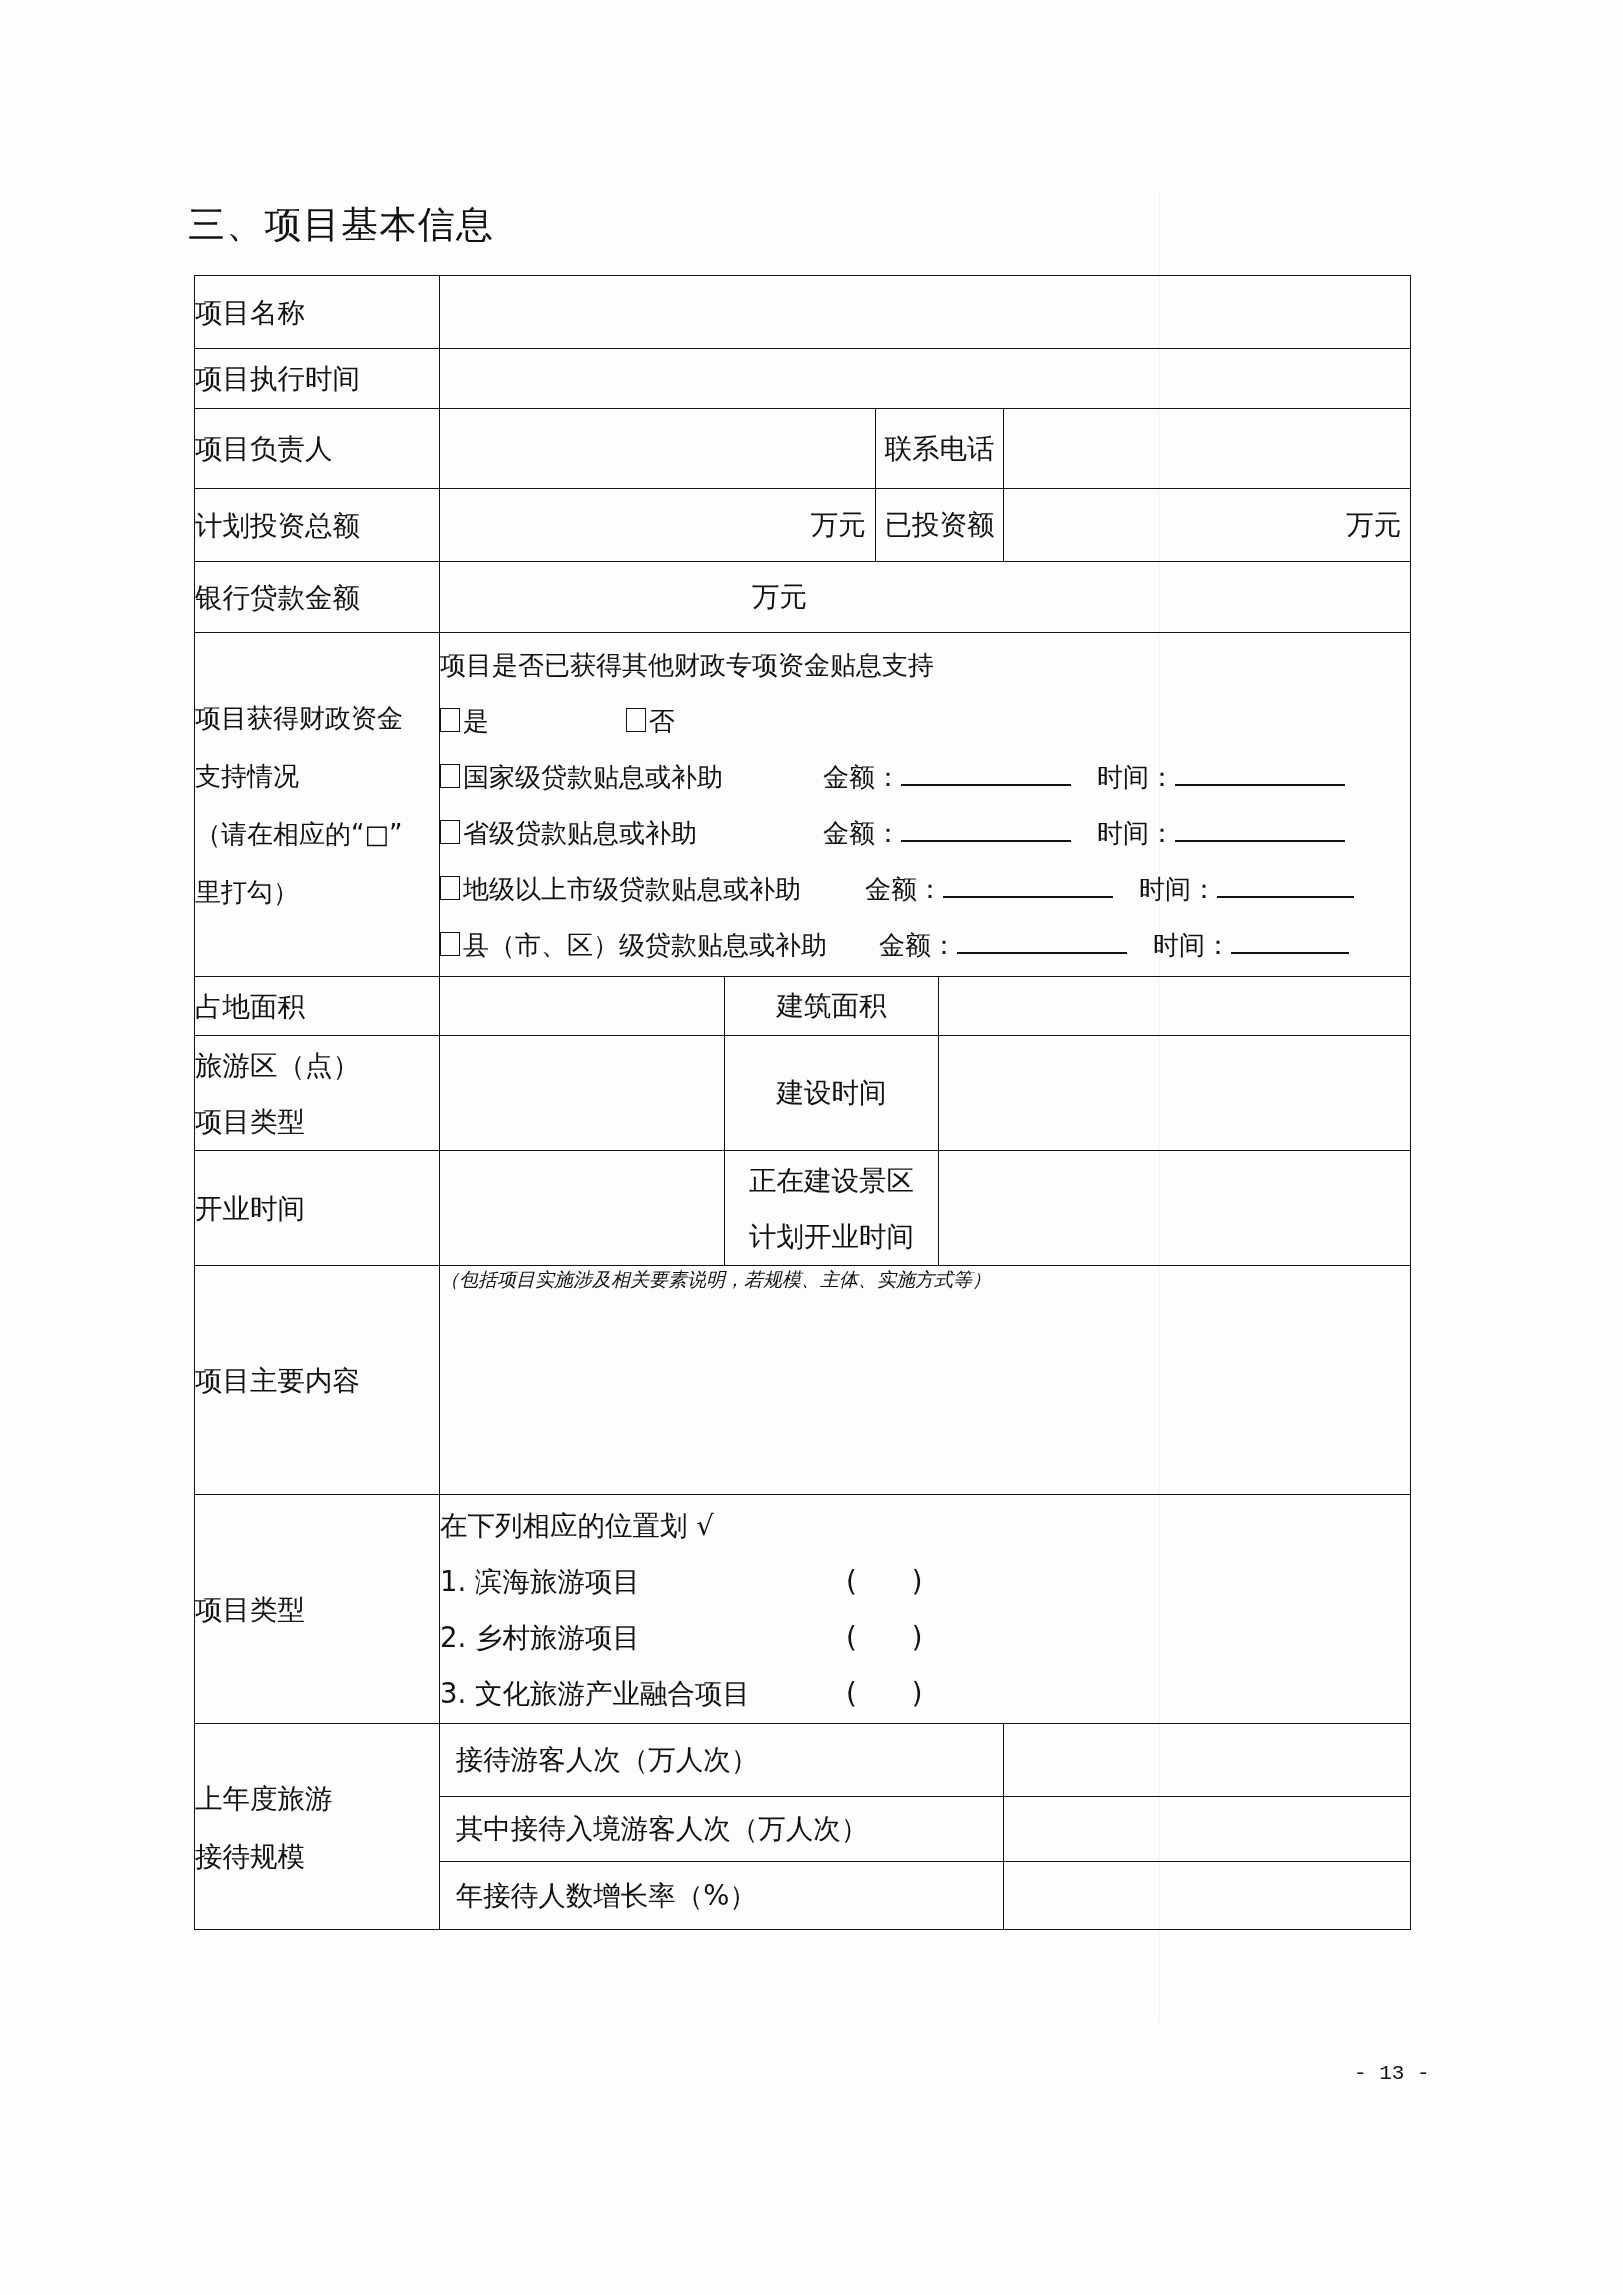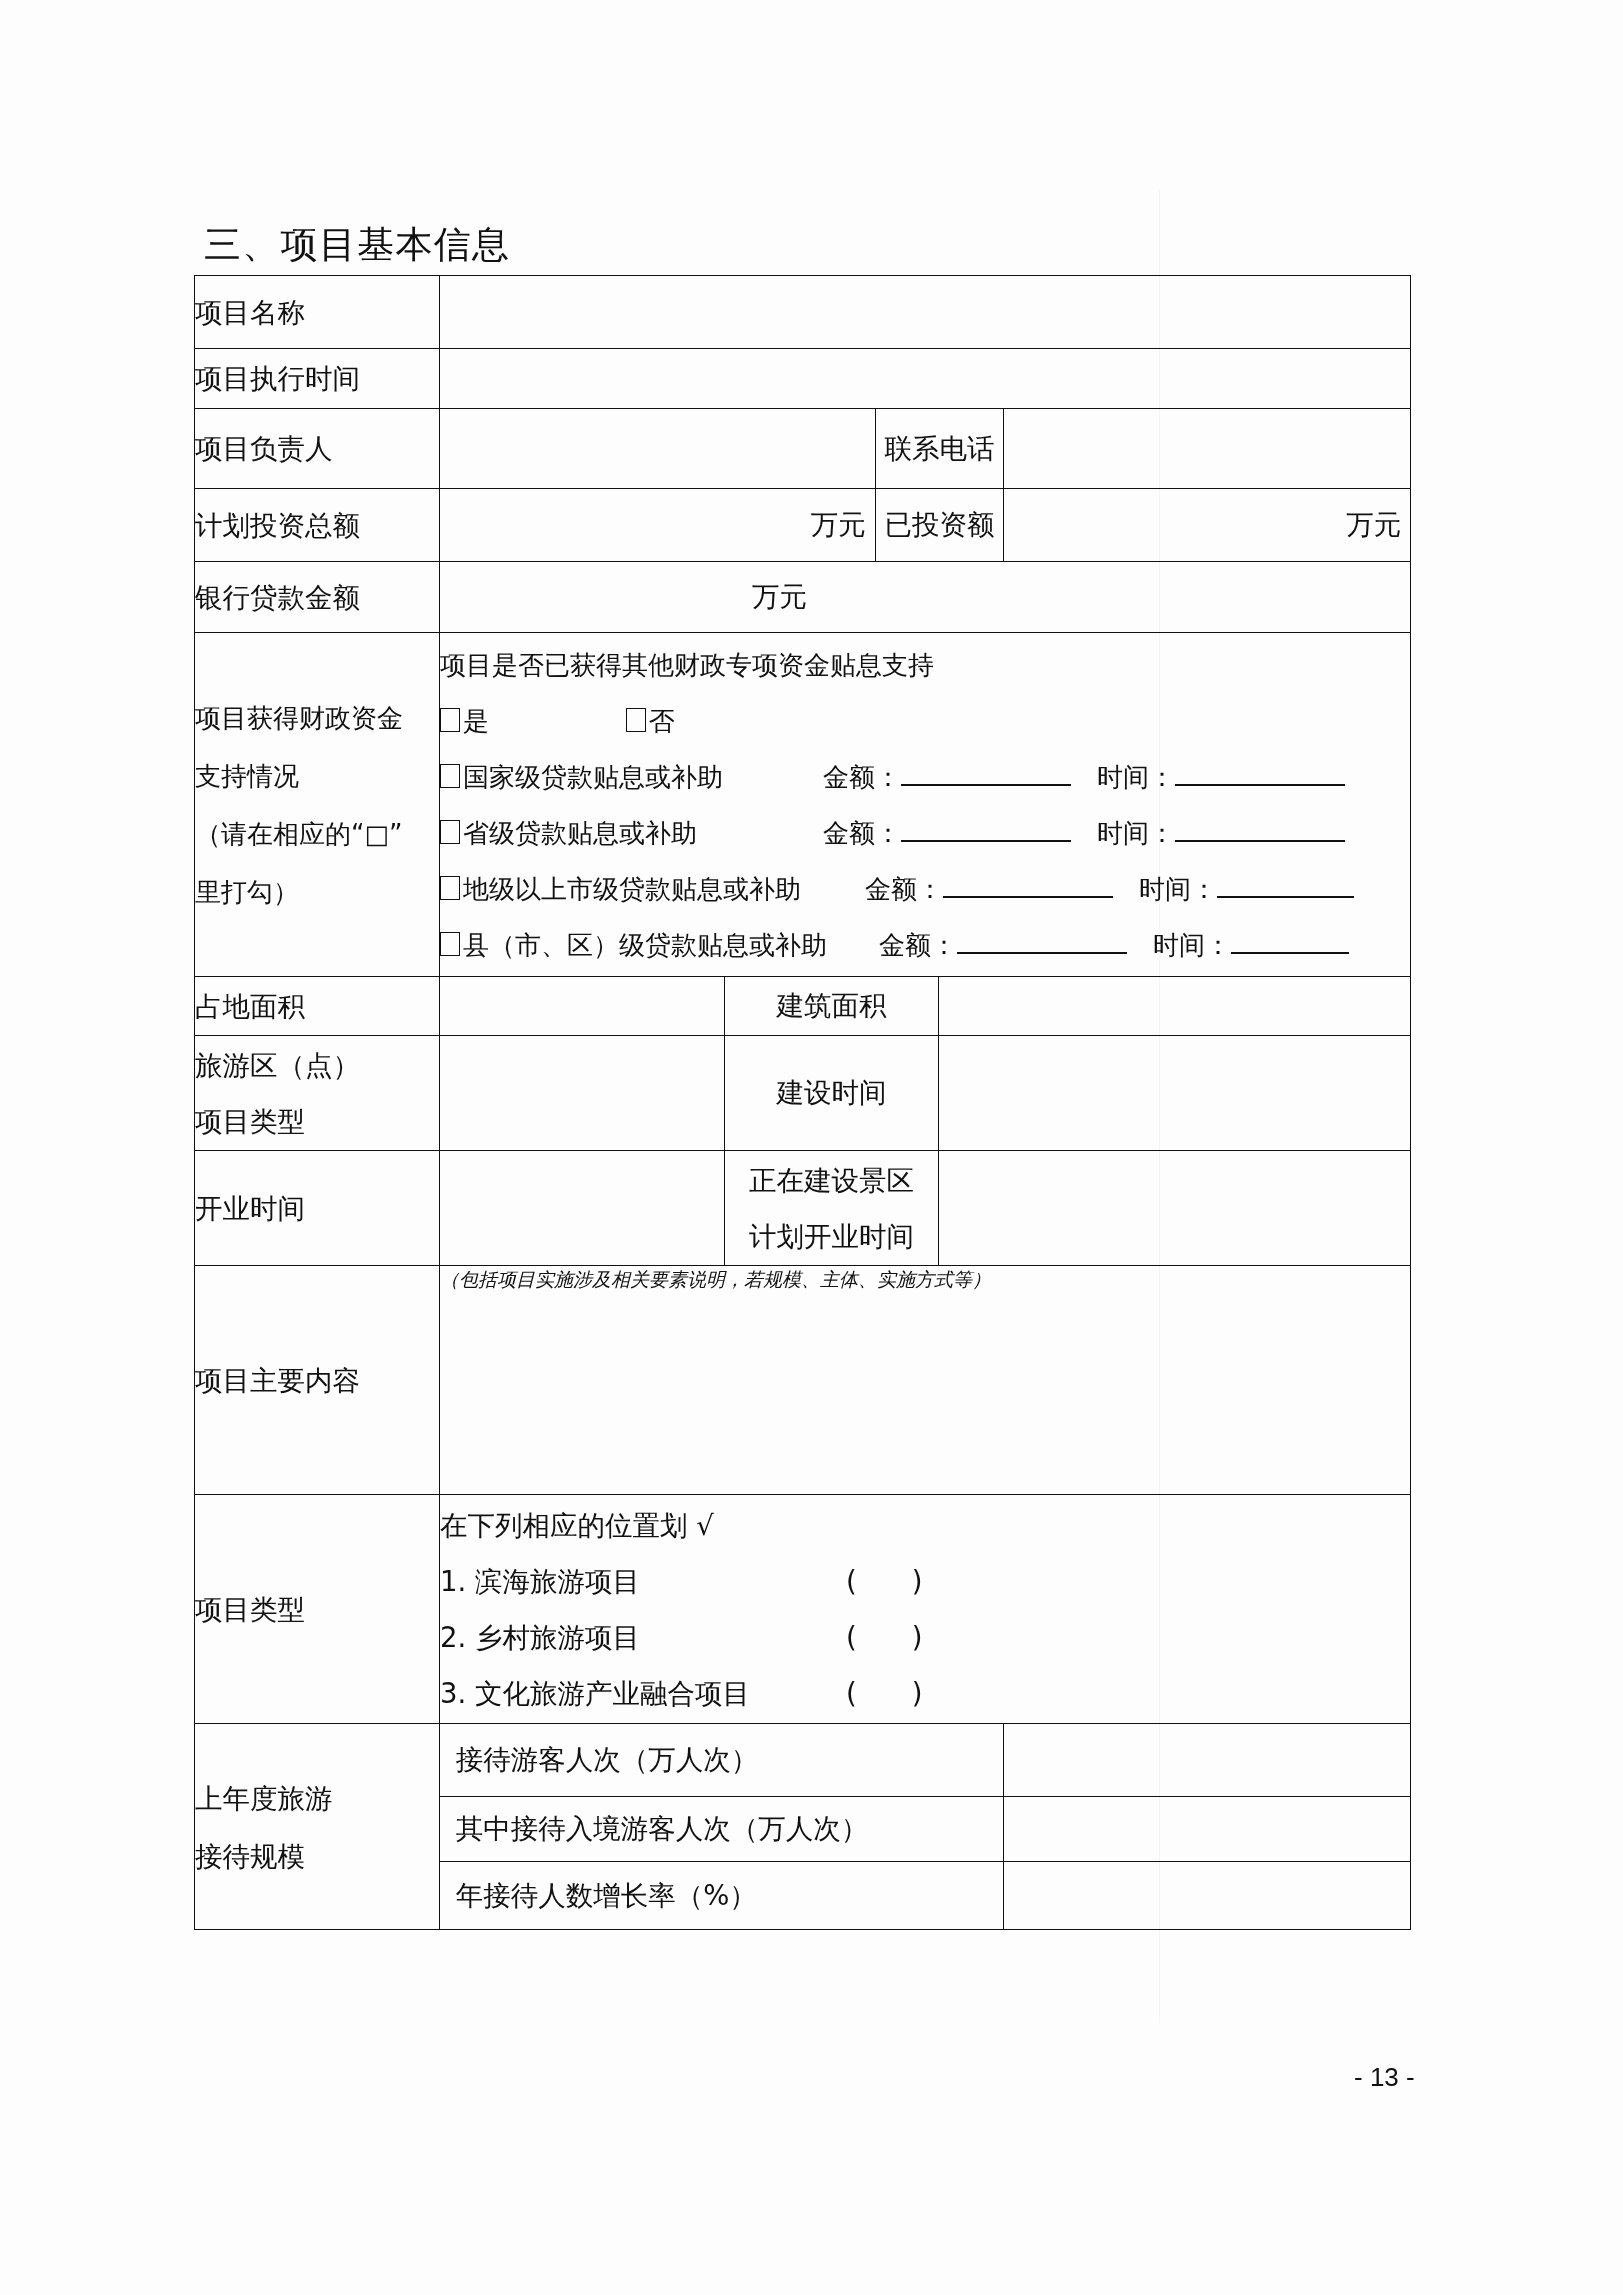--- a/index.html
+++ b/index.html
@@ -1,40 +1,40 @@
 <!DOCTYPE html>
 <html style="font-size:10.5px"><head>
 <meta charset="utf-8">
 <style>
   html, body { margin:0; padding:0; }
   body {
     width:1623px; height:2295px; background:#fdfdfd; position:relative;
     font-family:"DejaVu Sans","Liberation Sans",sans-serif; color:#111;
   }
   .title {
-    position:absolute; left:204px; top:200px; font-size:37px; letter-spacing:1.3px;margin-top:20px;
+    position:absolute; left:188px; top:200px; font-size:37px; letter-spacing:1.3px;
   }
   table.form {
     position:absolute; left:194px; top:275px; width:1215px;
     border-collapse:collapse; table-layout:fixed; font-size:27.5px;
   }
   table.form td {
     border:1.3px solid #111; padding:0; vertical-align:middle;
   }
   table.form tr { }
   .lbl { text-align:left; line-height:1.9; }
   .right { text-align:right; padding-right:9.2px !important; }
   .center { text-align:center; }
   .inner { padding:11.8px 14.4px; line-height:58px; font-size:26px; }
   .line { display:flex; align-items:baseline; white-space:nowrap; }
   .box { display:inline-block; width:18.3px; height:22px; border:1.3px solid #111; margin-right:2.6px; vertical-align:-2.6px; }
   .blank { display:inline-block; border-bottom:2px solid #111; height:6.5px; vertical-align:baseline; }
   .hint { font-size:19px; padding:13px 19.6px; line-height:1.4; vertical-align:top !important;font-style:italic; }
   .pagenum {
-    position:absolute; left:1354px; top:2062px; font-family:Liberation Sans, sans-serif; font-size:26px;
+    position:absolute; left:1354px; top:2062px; font-family:Liberation Mono, monospace; font-size:21px;
   }
   .scan-ghost {
     position:absolute; left:1159px; top:190px; width:223px; height:1833px;
     border-left:1.3px solid #eee; opacity:.5;
   }
 </style>
 </head>
 <body>
 
 <div class="scan-ghost"></div>

